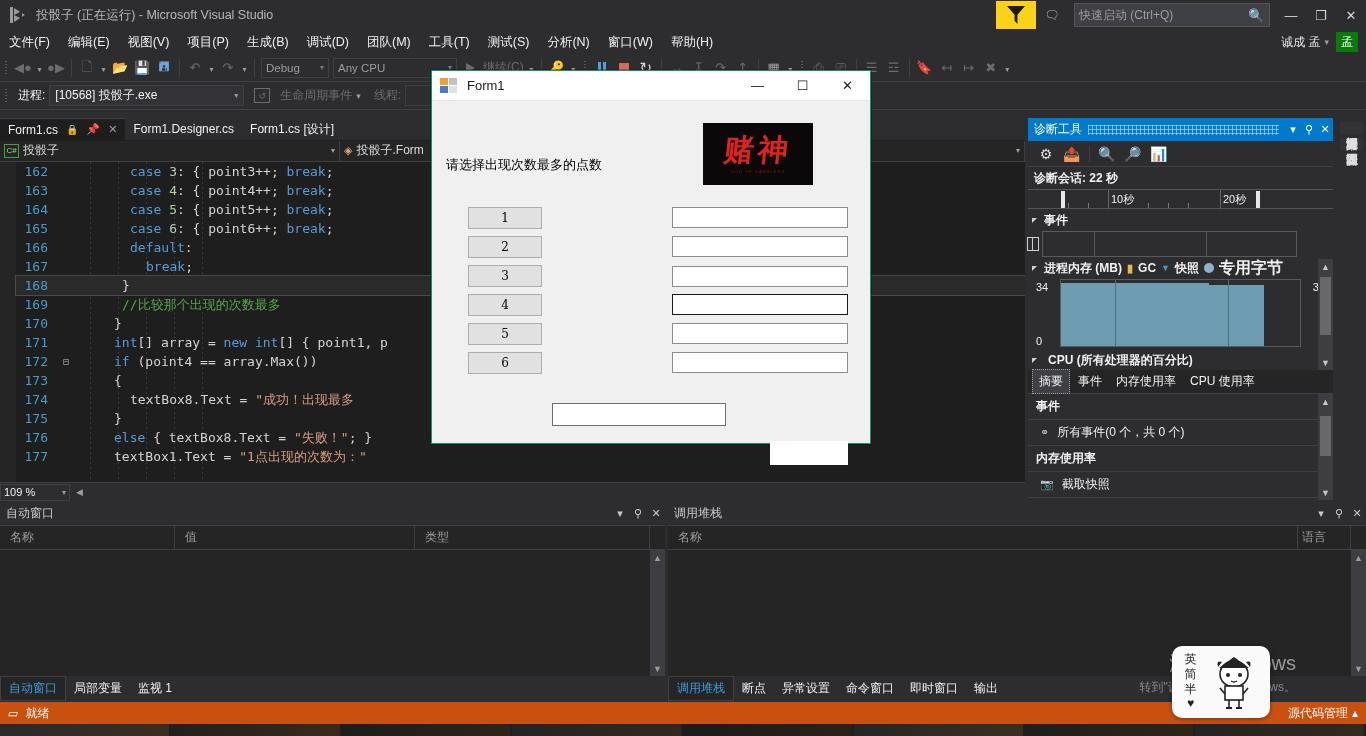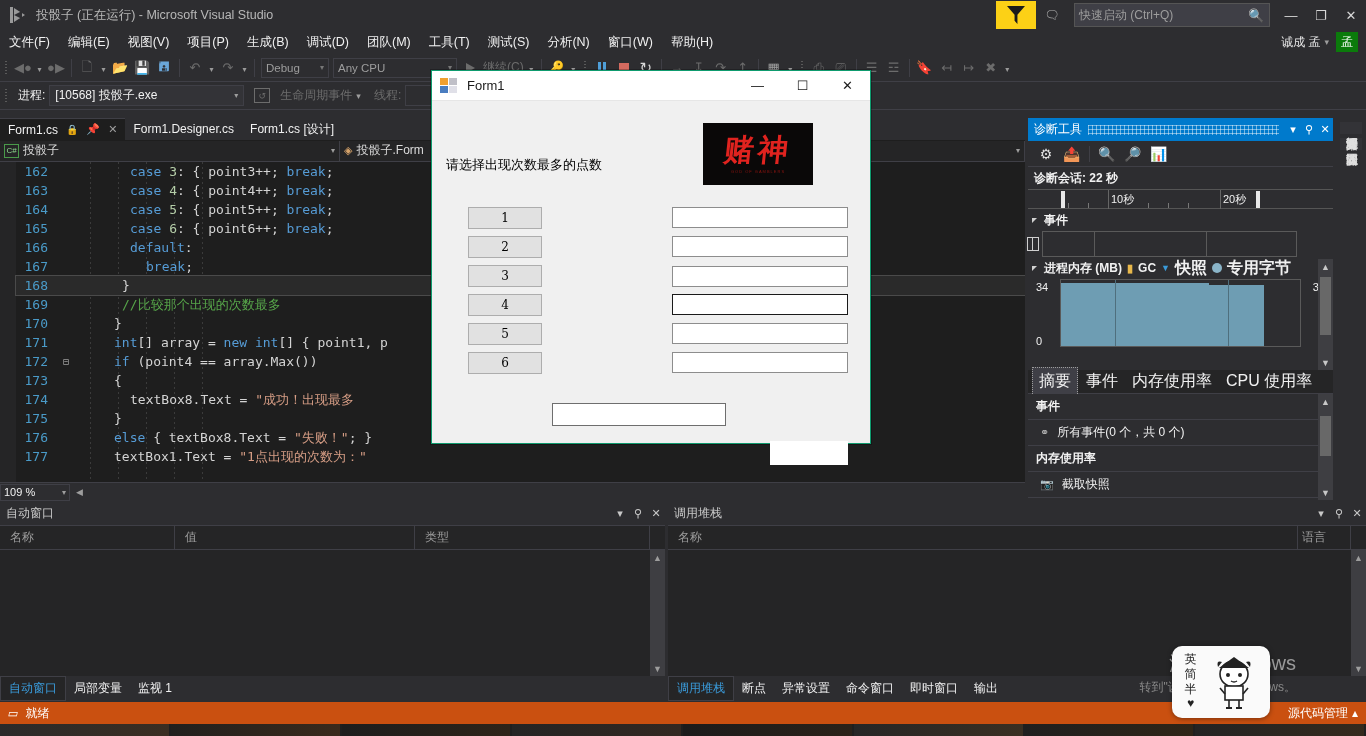--- a/index.html
+++ b/index.html
@@ -286,21 +286,21 @@
   .mem-plot { position:absolute; left:30px; right:30px; top:0; bottom:0; border:1px solid #5a5a5a; background:#2d2d30; overflow:hidden;}
   .mem-area { position:absolute; left:0; bottom:0; width:85%; height:92%; background:#6e9db3; }
   .mem-area2 { position:absolute; left:0; bottom:0; width:62%; height:96%; background:#6e9db3; }
   .mem-plot .gl { position:absolute; top:0; width:1px; height:100%; background:#4f6f7d;}
   .cpu-hdr { font-size:12px; color:#f1f1f1; font-weight:bold; padding-left:4px; }
 
   .diag-tabs {
     position:absolute; left:0; top:252px; width:305px; height:24px; background:#252526;
     display:flex; align-items:center; padding-left:4px; gap:2px; border-bottom:1px solid #3f3f46;
   }
-  .dtab { font-size:16px; color:#f1f1f1; padding:3px 6px; }
+  .dtab { font-size:12px; color:#f1f1f1; padding:3px 6px; }
   .dtab.active { border:1px dotted #9d9d9d; background:#3f3f46; }
   .diag-list { position:absolute; left:0; top:276px; width:290px; bottom:0; background:#2d2d30; }
   .dl-hdr { height:26px; display:flex; align-items:center; padding-left:8px; font-size:12px; font-weight:bold;
             color:#f1f1f1; border-bottom:1px solid #3f3f46;}
   .dl-item { height:26px; display:flex; align-items:center; padding-left:12px; gap:8px; font-size:12px;
              color:#f1f1f1; border-bottom:1px solid #3f3f46;}
   .dl-icon { color:#b8b8b8; font-size:11px; }
   .diag-scroll { position:absolute; right:0; top:276px; width:15px; bottom:0; background:#3e3e42;}
   .diag-scroll .up,.diag-scroll .dn { position:absolute; left:0; width:15px;height:15px; color:#c8c8c8;font-size:9px;
     display:flex;align-items:center;justify-content:center;}
@@ -674,35 +674,39 @@
         <div class="vline" style="left:163px"></div>
       </div>
     </div>
 
     <div class="diag-sec">
       <span class="tri-d"></span>
       <span>进程内存 (MB)</span>
       <span class="legend-gc">▮</span>
       <span style="font-size:12px">GC</span>
       <span class="legend-snap">▼</span>
-      <span style="font-size:16px">快照</span>
+      <span style="font-size:12px">快照</span>
       <span class="legend-dot"></span>
       <span style="font-size:16px">专用字节</span>
     </div>
     <div class="mem-graph">
       <span class="yl" style="left:6px; top:2px">34</span>
       <span class="yl" style="right:6px; top:2px">34</span>
       <span class="yl" style="left:6px; bottom:0px">0</span>
       <span class="yl" style="right:6px; bottom:0px">0</span>
       <div class="mem-plot">
         <div class="mem-area"></div>
         <div class="mem-area2"></div>
         <div class="gl" style="left:54px"></div>
         <div class="gl" style="left:167px"></div>
       </div>
+    </div>
+    <div class="diag-sec" style="margin-top:2px">
+      <span class="tri-d"></span>
+      <span class="cpu-hdr">CPU (所有处理器的百分比)</span>
     </div>
 
     <div class="diag-mainscroll">
       <div class="up">▲</div>
       <div class="thumb"></div>
       <div class="dn">▼</div>
     </div>
 
     <div class="diag-tabs">
       <div class="dtab active">摘要</div>

